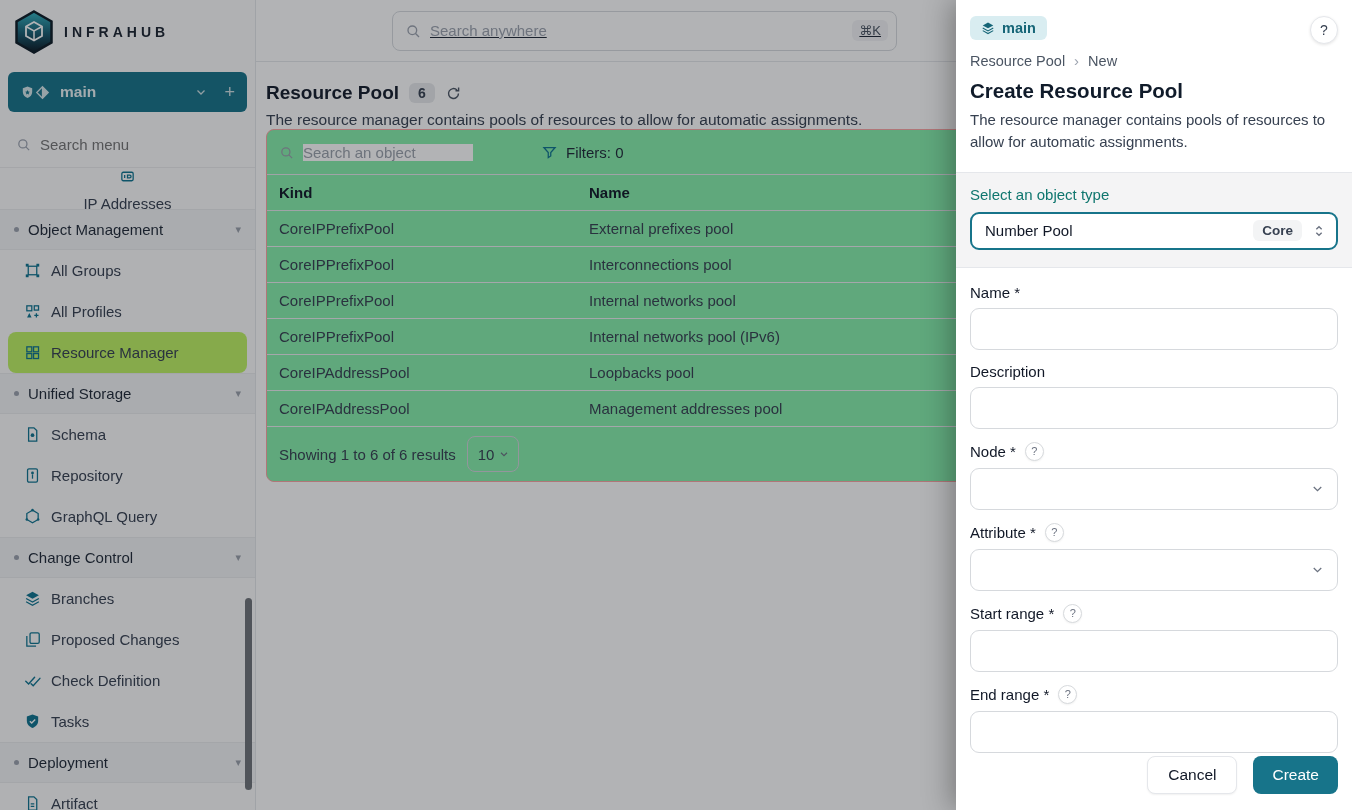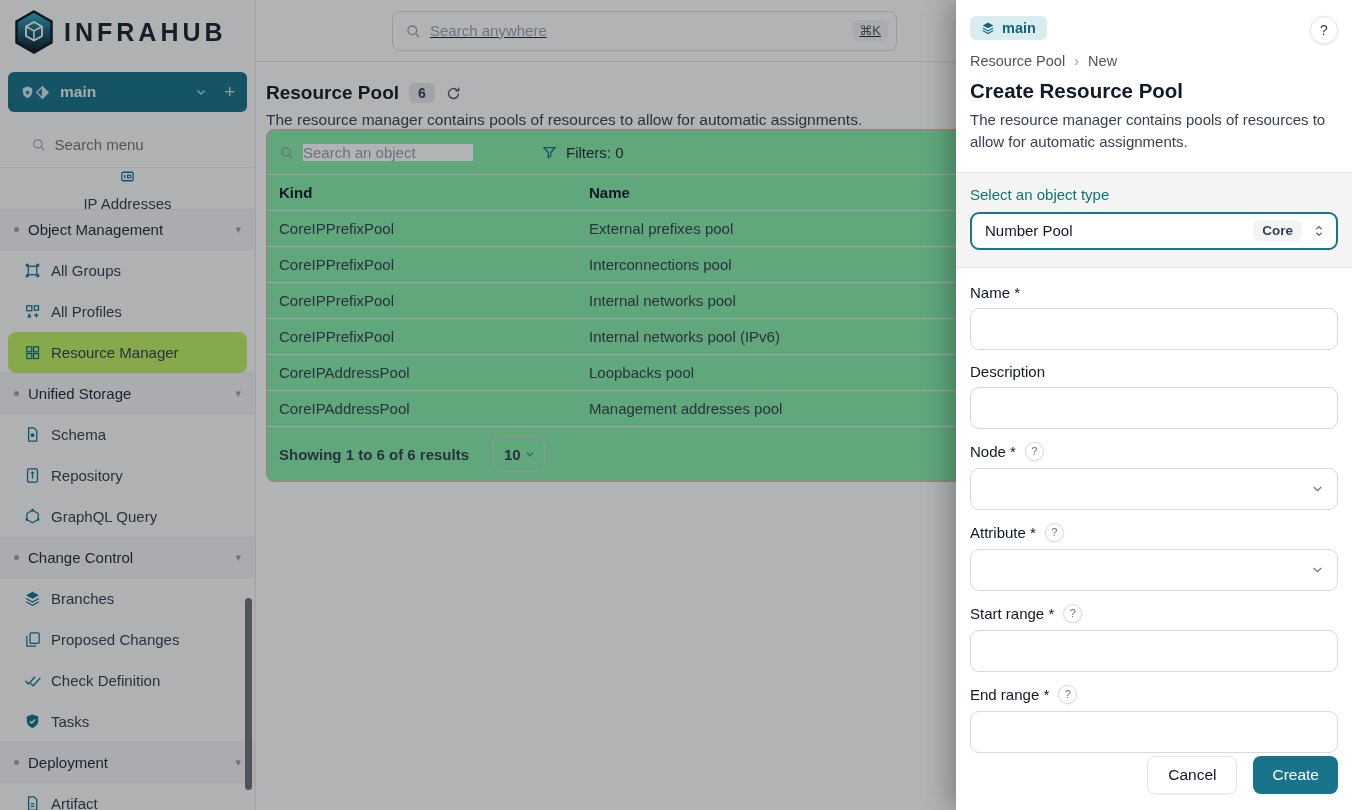--- a/index.html
+++ b/index.html
@@ -3,27 +3,27 @@
 <meta charset="utf-8">
 <style>
   * { margin:0; padding:0; box-sizing:border-box; }
   html,body { width:1352px; height:810px; overflow:hidden; }
   body { font-family:"Liberation Sans","DejaVu Sans",sans-serif; background:#fff; color:#1f2937; }
   .app { display:flex; width:100%; height:100%; }
 
   
   .sidebar { width:256px; min-width:256px; height:100%; background:#fcfcfd; border-right:1px solid #e5e7eb; position:relative; display:flex; flex-direction:column; }
   .logo-row { display:flex; align-items:center; gap:10px; padding:10px 14px; height:64px; }
-  .brand-text { font-size:25px; font-weight:800; letter-spacing:4px; color:#1b2430; }
+  .brand-text { font-size:14px; font-weight:800; letter-spacing:4px; color:#1b2430; }
   .branch-pill { margin:8px 8px 10px; height:40px; background:#17748A; border-radius:6px; display:flex; align-items:center; padding:0 12px; color:#eaf3f5; }
   .branch-pill .bicons { display:flex; align-items:center; gap:2px; color:#d6e7ea; }
   .branch-pill .blabel { margin-left:10px; font-size:15.5px; font-weight:600; }
   .branch-pill .bchev { margin-left:auto; color:#cfe0e4; display:flex; }
   .branch-pill .bplus { margin-left:16px; color:#cfe0e4; font-size:18px; font-weight:400; }
-  .menu-search { display:flex; align-items:center; gap:9px; padding:14px 16px; color:#9ca3af; font-size:15px; border-bottom:1px solid #ececee;justify-content:center; }
+  .menu-search { display:flex; align-items:center; gap:9px; padding:14px 16px; color:#9ca3af; font-size:15px; border-bottom:1px solid #ececee; }
   .nav { flex:1; overflow:hidden; position:relative; padding-top:0; }
   .nav-item-clipped { margin-top:-16px;flex-direction:column; }
   .nav-group { height:41px; display:flex; align-items:center; gap:9px; padding:0 14px; background:#f4f5f6; border-top:1px solid #ebecee; border-bottom:1px solid #ebecee; font-size:15px; color:#1f2937; }
   .nav-group .dot { width:5px; height:5px; border-radius:50%; background:#9ca3af; }
   .nav-group .gchev { margin-left:auto; color:#9aa1ab; font-size:11px; }
   .nav-item { height:41px; margin:0 8px; padding:0 16px; border-radius:8px; display:flex; align-items:center; gap:10px; font-size:15px; color:#374151; }
   .nav-item.selected { background:#bef264; }
   .nicon { display:flex; color:#0E7490; }
   .nicon svg { width:17px; height:17px; }
   .scroll-thumb { position:absolute; right:3px; top:598px; width:7px; height:192px; border-radius:4px; background:#6f7479; }
@@ -44,21 +44,21 @@
   .card { margin-top:0; border:1px solid #fca5a5; border-radius:8px; background:#86efac; width:100%; }
   .card-toolbar { display:flex; align-items:center; height:45px; padding:0 12px; border-bottom:1px solid #e5e7eb; gap:9px; }
   .card-toolbar input { border:none; outline:none; width:170px; font-size:15px; font-family:inherit; color:#374151; }
   .card-toolbar input::placeholder { color:#9aa1ab; }
   .filters-btn { display:flex; align-items:center; gap:9px; margin-left:60px; color:#1f2937; font-size:15px; }
   .filters-btn .ficon { display:flex; color:#0E7490; }
   .thead { display:flex; padding:9px 12px; border-bottom:1px solid #e5e7eb; font-size:15px; font-weight:700; color:#111827; }
   .trow { display:flex; padding:9px 12px; border-bottom:1px solid #eceef0; font-size:15px; color:#374151; }
   .col-kind { width:310px; flex:none; }
   .col-name { flex:1; }
-  .tfoot { display:flex; align-items:center; gap:24px; padding:9px 12px; height:54px; font-size:15px; color:#374151;font-weight:bold; }
+  .tfoot { display:flex; align-items:center; gap:11px; padding:9px 12px; height:54px; font-size:15px; color:#374151; }
   .psize { border:1px solid #d1d5db; border-radius:8px; height:36px; width:52px; display:flex; align-items:center; justify-content:space-between; padding:0 8px 0 10px; color:#374151; }
   .psize .schev { display:flex; color:#6b7280; }
 
   
   .overlay { position:fixed; left:0; top:0; bottom:0; width:calc(100% - 396px); background:rgba(15,20,25,0.32); z-index:40; }
   .drawer { position:fixed; right:0; top:0; bottom:0; width:396px; background:#fff; z-index:50; box-shadow:-6px 0 26px rgba(0,0,0,0.30); }
   .drawer-head { padding:16px 14px 2px; }
   .badge-row { display:flex; align-items:flex-start; justify-content:space-between; margin-bottom:8px; }
   .branch-badge { display:inline-flex; align-items:center; gap:7px; background:#D9EDF1; color:#156577; border-radius:6px; padding:4px 11px; font-size:14.5px; font-weight:600; }
   .branch-badge svg { width:14px; height:14px; }

